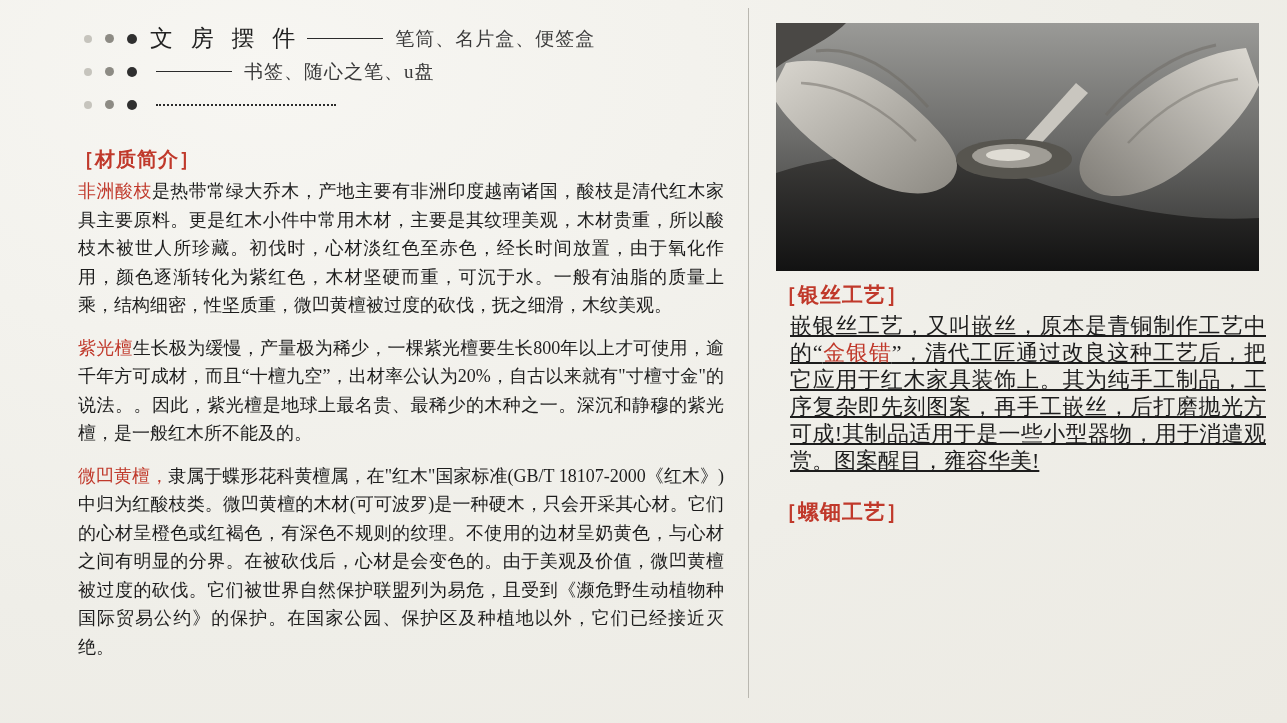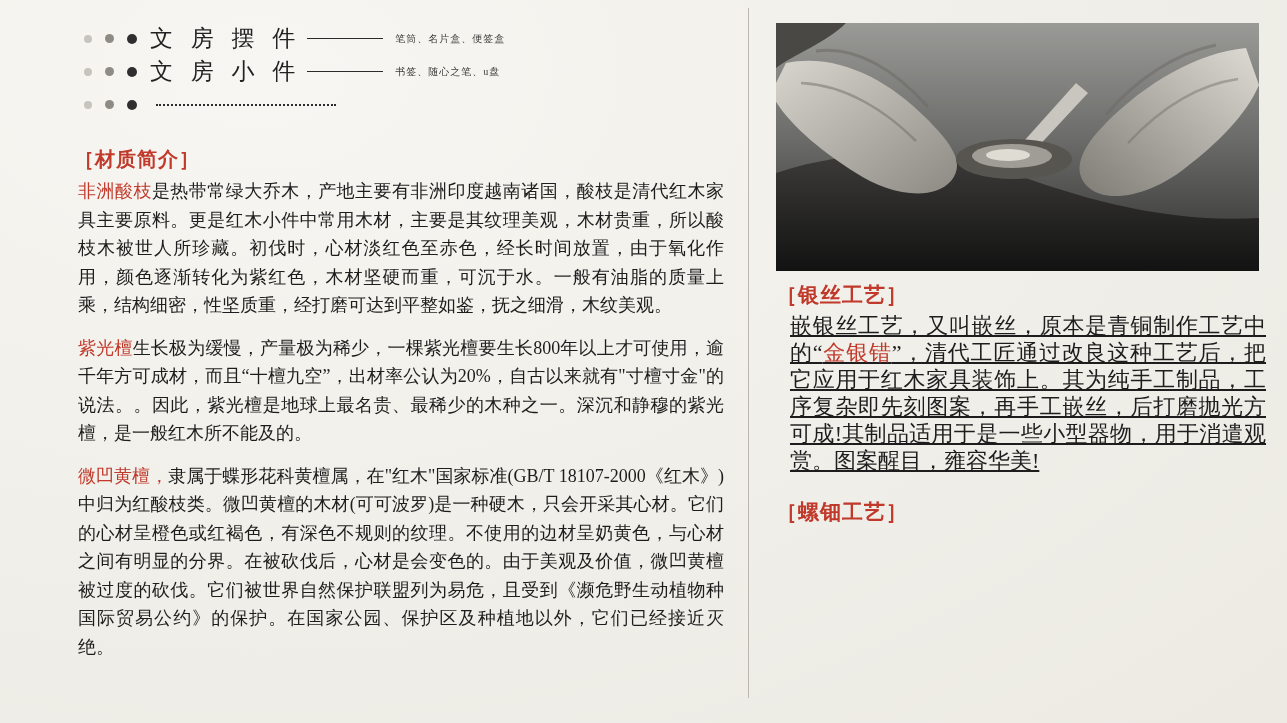--- a/index.html
+++ b/index.html
@@ -83,21 +83,21 @@
     height: 1.5px;
     background: #2b2b2b;
   }
   .lead .dotted {
     display: block;
     width: 180px;
     height: 0;
     border-top: 2px dotted #2b2b2b;
   }
   .menu-sub {
-    font-size: 10px;
+    font-size: 19px;
     color: #3a3a3a;
     letter-spacing: 1px;
     white-space: nowrap;
   }
 
   .section-head {
     color: #c0392b;
     font-size: 20px;
     font-weight: bold;
     letter-spacing: 1px;
@@ -197,21 +197,20 @@
           </span>
         <span class="menu-sub">笔筒、名片盒、便签盒</span>
       </div>
 
       <div class="menu-row">
         <span class="dots">
           <span class="dot d1"></span>
             <span class="dot d2"></span>
             <span class="dot d3"></span>
         </span>
-        <span class="menu-title">文 房 小 件</span>
         <span class="lead">
             <span class="solid"></span>
           </span>
         <span class="menu-sub">书签、随心之笔、u盘</span>
       </div>
 
       <div class="menu-row">
         <span class="dots">
           <span class="dot d1"></span>
             <span class="dot d2"></span>
@@ -221,21 +220,21 @@
             <span class="dotted"></span>
           </span>
         <span class="menu-sub"></span>
       </div>
 
     </div>
 
     <div class="left-body">
       <div class="section-head">［材质简介］</div>
 
-      <p class="body-text"><span class="kw">非洲酸枝</span><span>是热带常绿大乔木，产地主要有非洲印度越南诸国，酸枝是清代红木家具主要原料。更是红木小件中常用木材，主要是其纹理美观，木材贵重，所以酸枝木被世人所珍藏。初伐时，心材淡红色至赤色，经长时间放置，由于氧化作用，颜色逐渐转化为紫红色，木材坚硬而重，可沉于水。一般有油脂的质量上乘，结构细密，性坚质重，经打磨可达到平整如鉴，抚之细滑，木纹美观。</span></p>
+      <p class="body-text"><span class="kw">非洲酸枝</span><span>是热带常绿大乔木，产地主要有非洲印度越南诸国，酸枝是清代红木家具主要原料。更是红木小件中常用木材，主要是其纹理美观，木材贵重，所以酸枝木被世人所珍藏。初伐时，心材淡红色至赤色，经长时间放置，由于氧化作用，颜色逐渐转化为紫红色，木材坚硬而重，可沉于水。一般有油脂的质量上乘，结构细密，性坚质重，微凹黄檀被过度的砍伐，抚之细滑，木纹美观。</span></p>
 
       <p class="body-text"><span class="kw">紫光檀</span><span>生长极为缓慢，产量极为稀少，一棵紫光檀要生长800年以上才可使用，逾千年方可成材，而且“十檀九空”，出材率公认为20%，自古以来就有"寸檀寸金"的说法。。因此，紫光檀是地球上最名贵、最稀少的木种之一。深沉和静穆的紫光檀，是一般红木所不能及的。</span></p>
 
       <p class="body-text"><span class="kw">微凹黄檀，</span><span>隶属于蝶形花科黄檀属，在"红木"国家标准(GB/T 18107-2000《红木》)中归为红酸枝类。微凹黄檀的木材(可可波罗)是一种硬木，只会开采其心材。它们的心材呈橙色或红褐色，有深色不规则的纹理。不使用的边材呈奶黄色，与心材之间有明显的分界。在被砍伐后，心材是会变色的。由于美观及价值，微凹黄檀被过度的砍伐。它们被世界自然保护联盟列为易危，且受到《濒危野生动植物种国际贸易公约》的保护。在国家公园、保护区及种植地以外，它们已经接近灭绝。</span></p>
     </div>
 
   </div>
 
   <div class="right-col">
 

